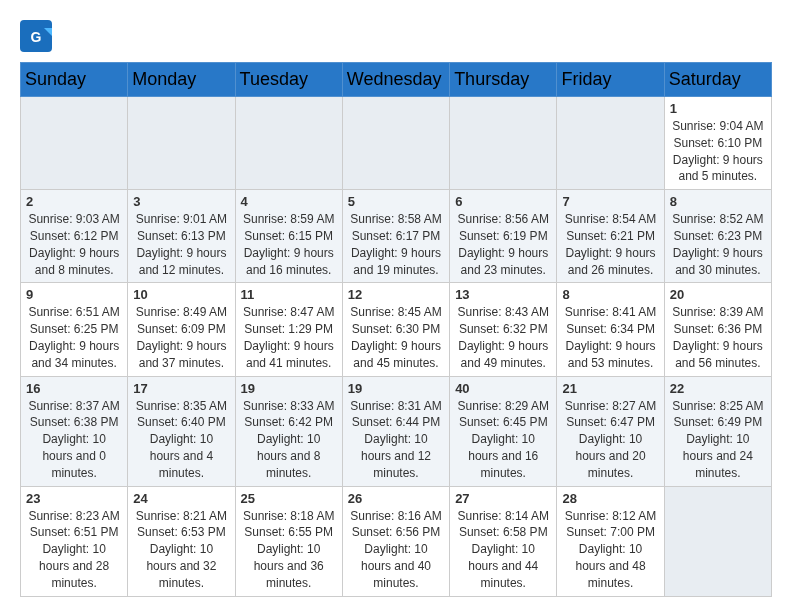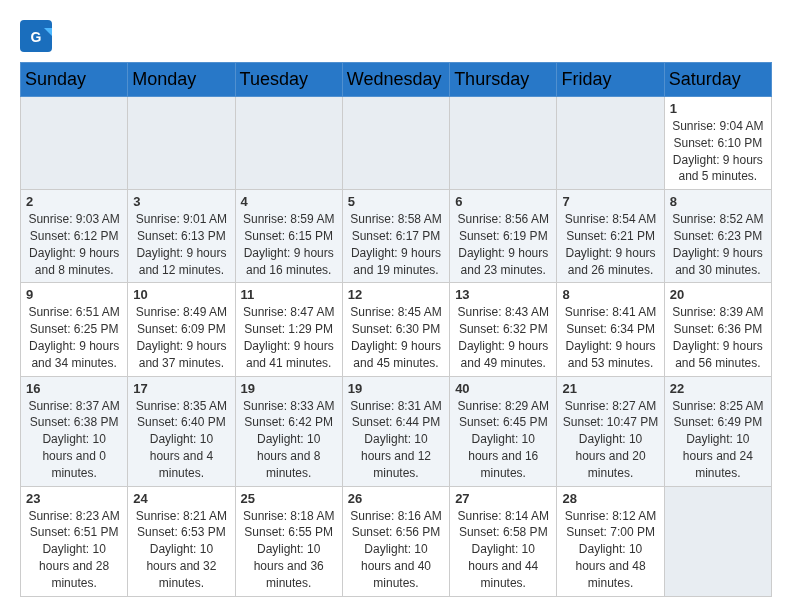--- a/index.html
+++ b/index.html
@@ -260,21 +260,21 @@
         </td>
         <td>
           <span class="day-number">40</span>
           <div class="day-info">Sunrise: 8:29 AM
 Sunset: 6:45 PM
 Daylight: 10 hours and 16 minutes.</div>
         </td>
         <td>
           <span class="day-number">21</span>
           <div class="day-info">Sunrise: 8:27 AM
-Sunset: 10:47 PM
+Sunset: 6:47 PM
 Daylight: 10 hours and 20 minutes.</div>
         </td>
         <td>
           <span class="day-number">22</span>
           <div class="day-info">Sunrise: 8:25 AM
 Sunset: 6:49 PM
 Daylight: 10 hours and 24 minutes.</div>
         </td>
       </tr>
       <tr>

